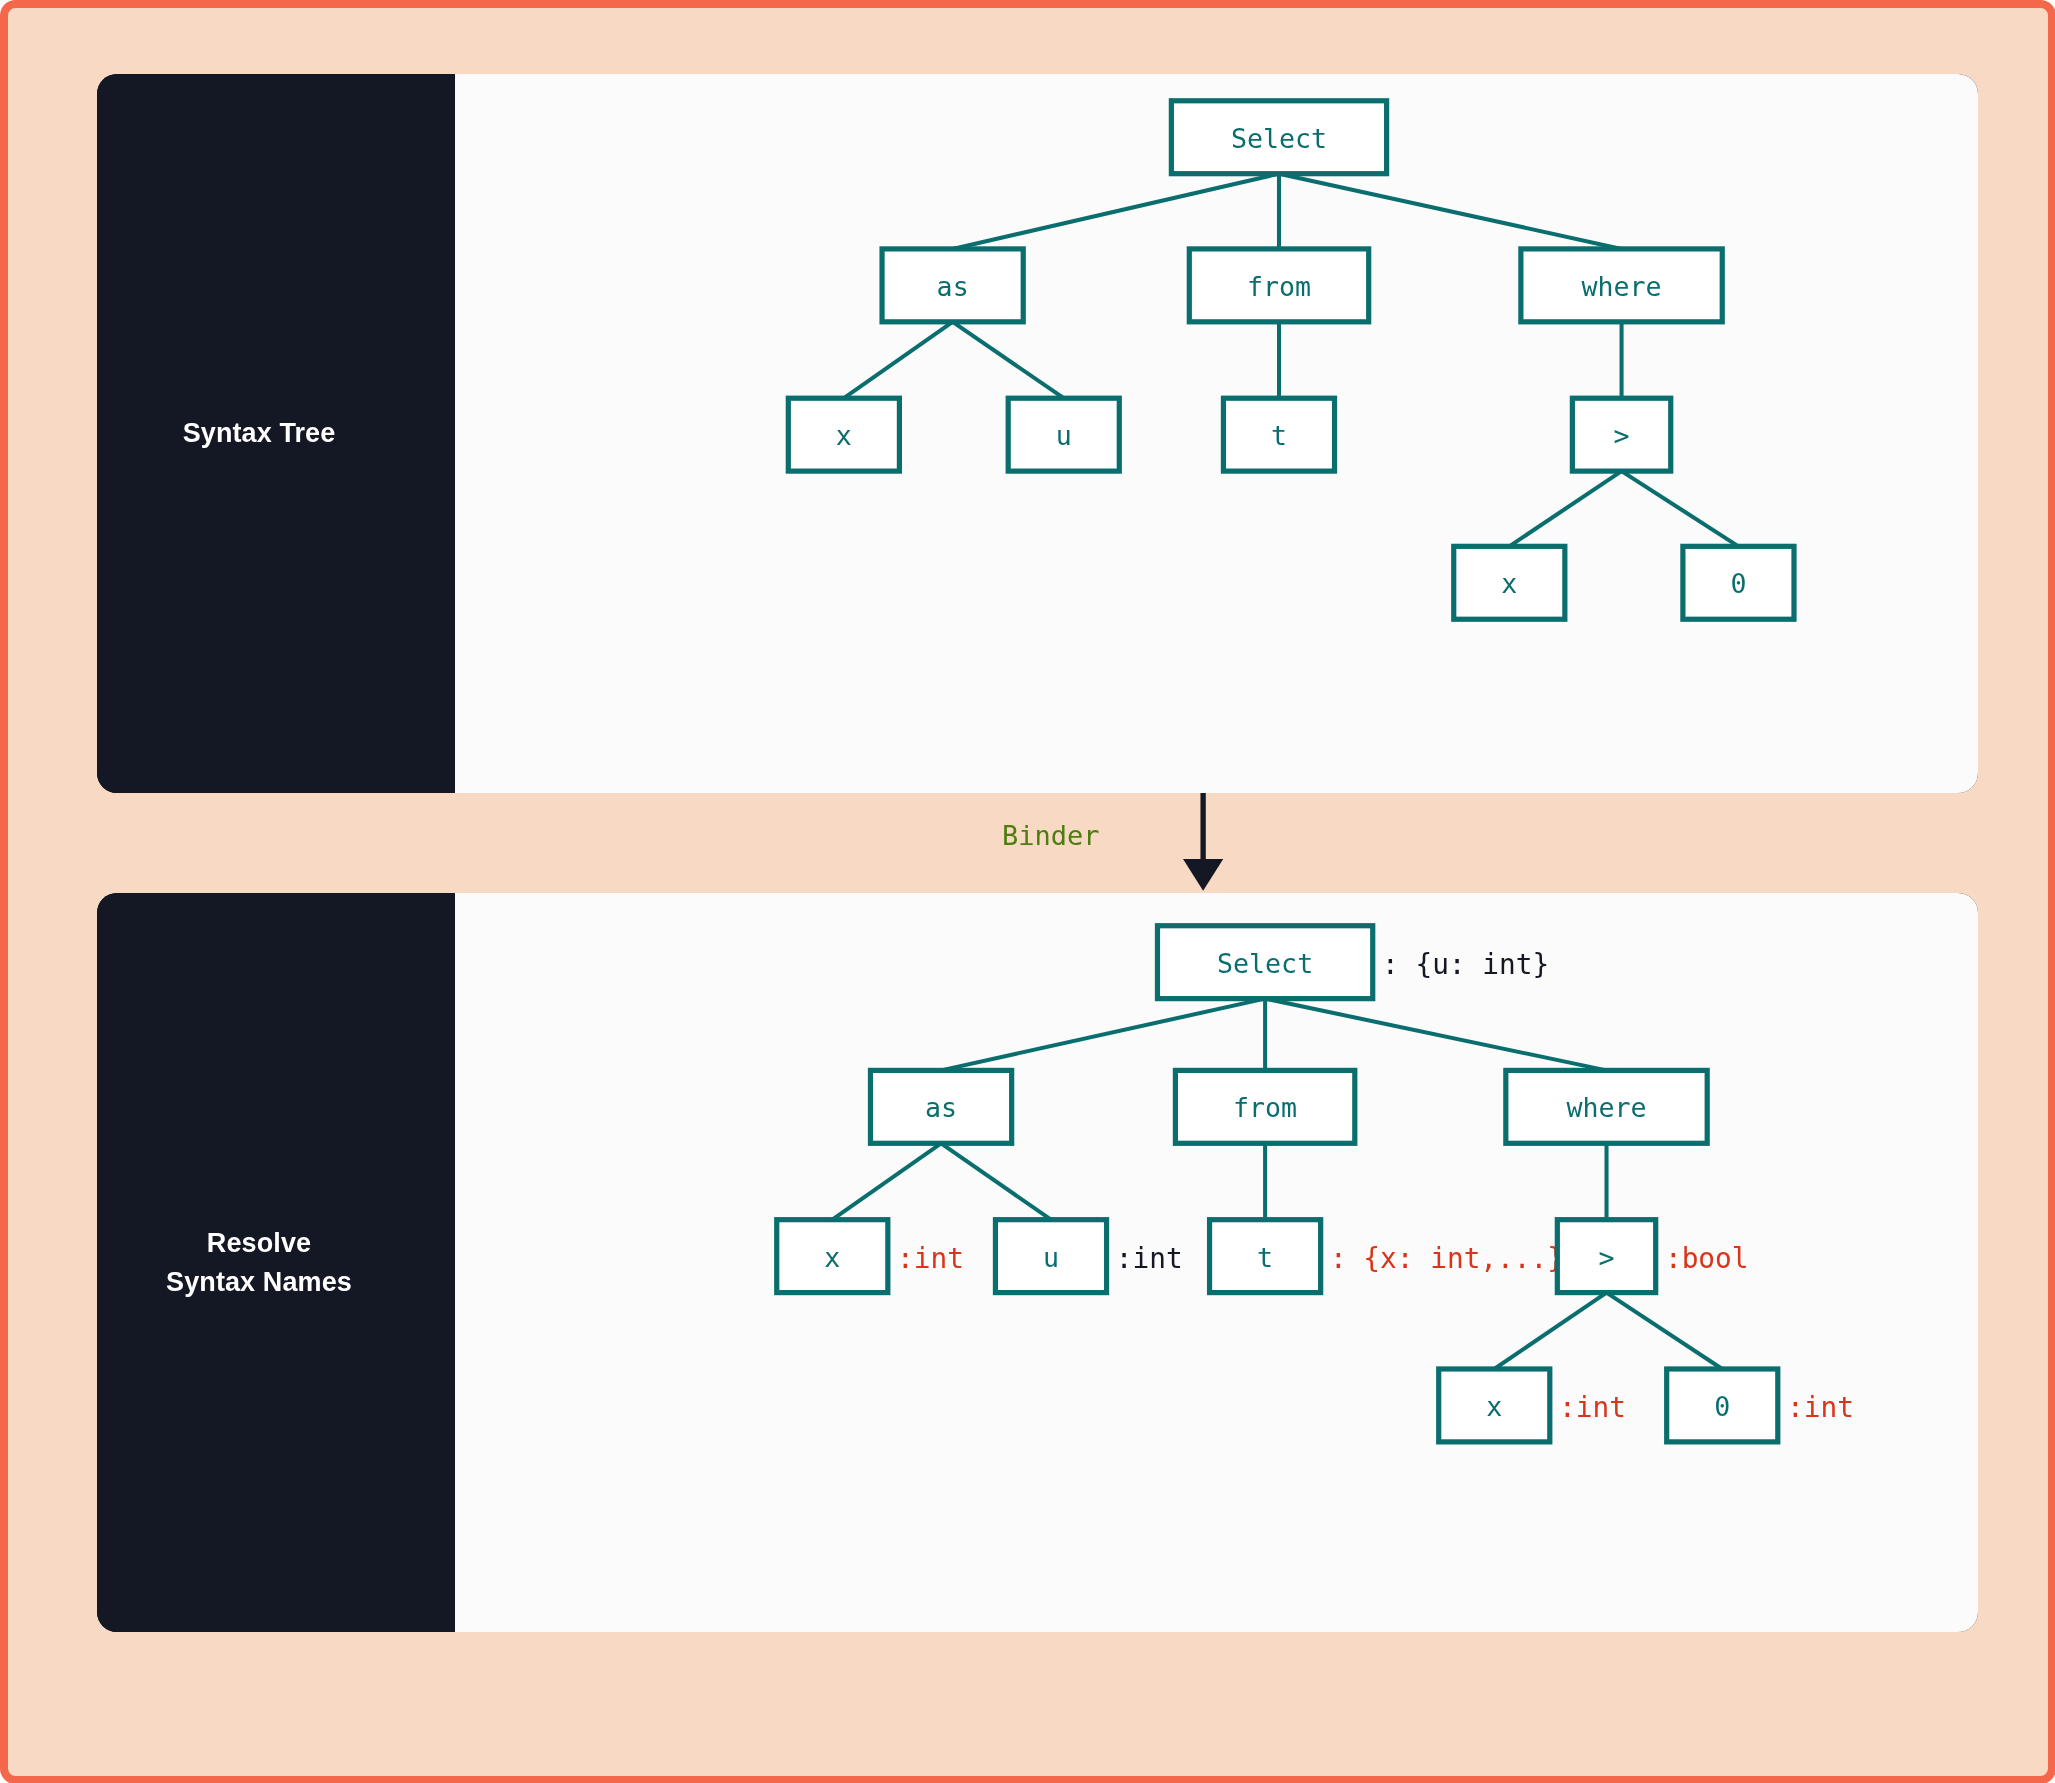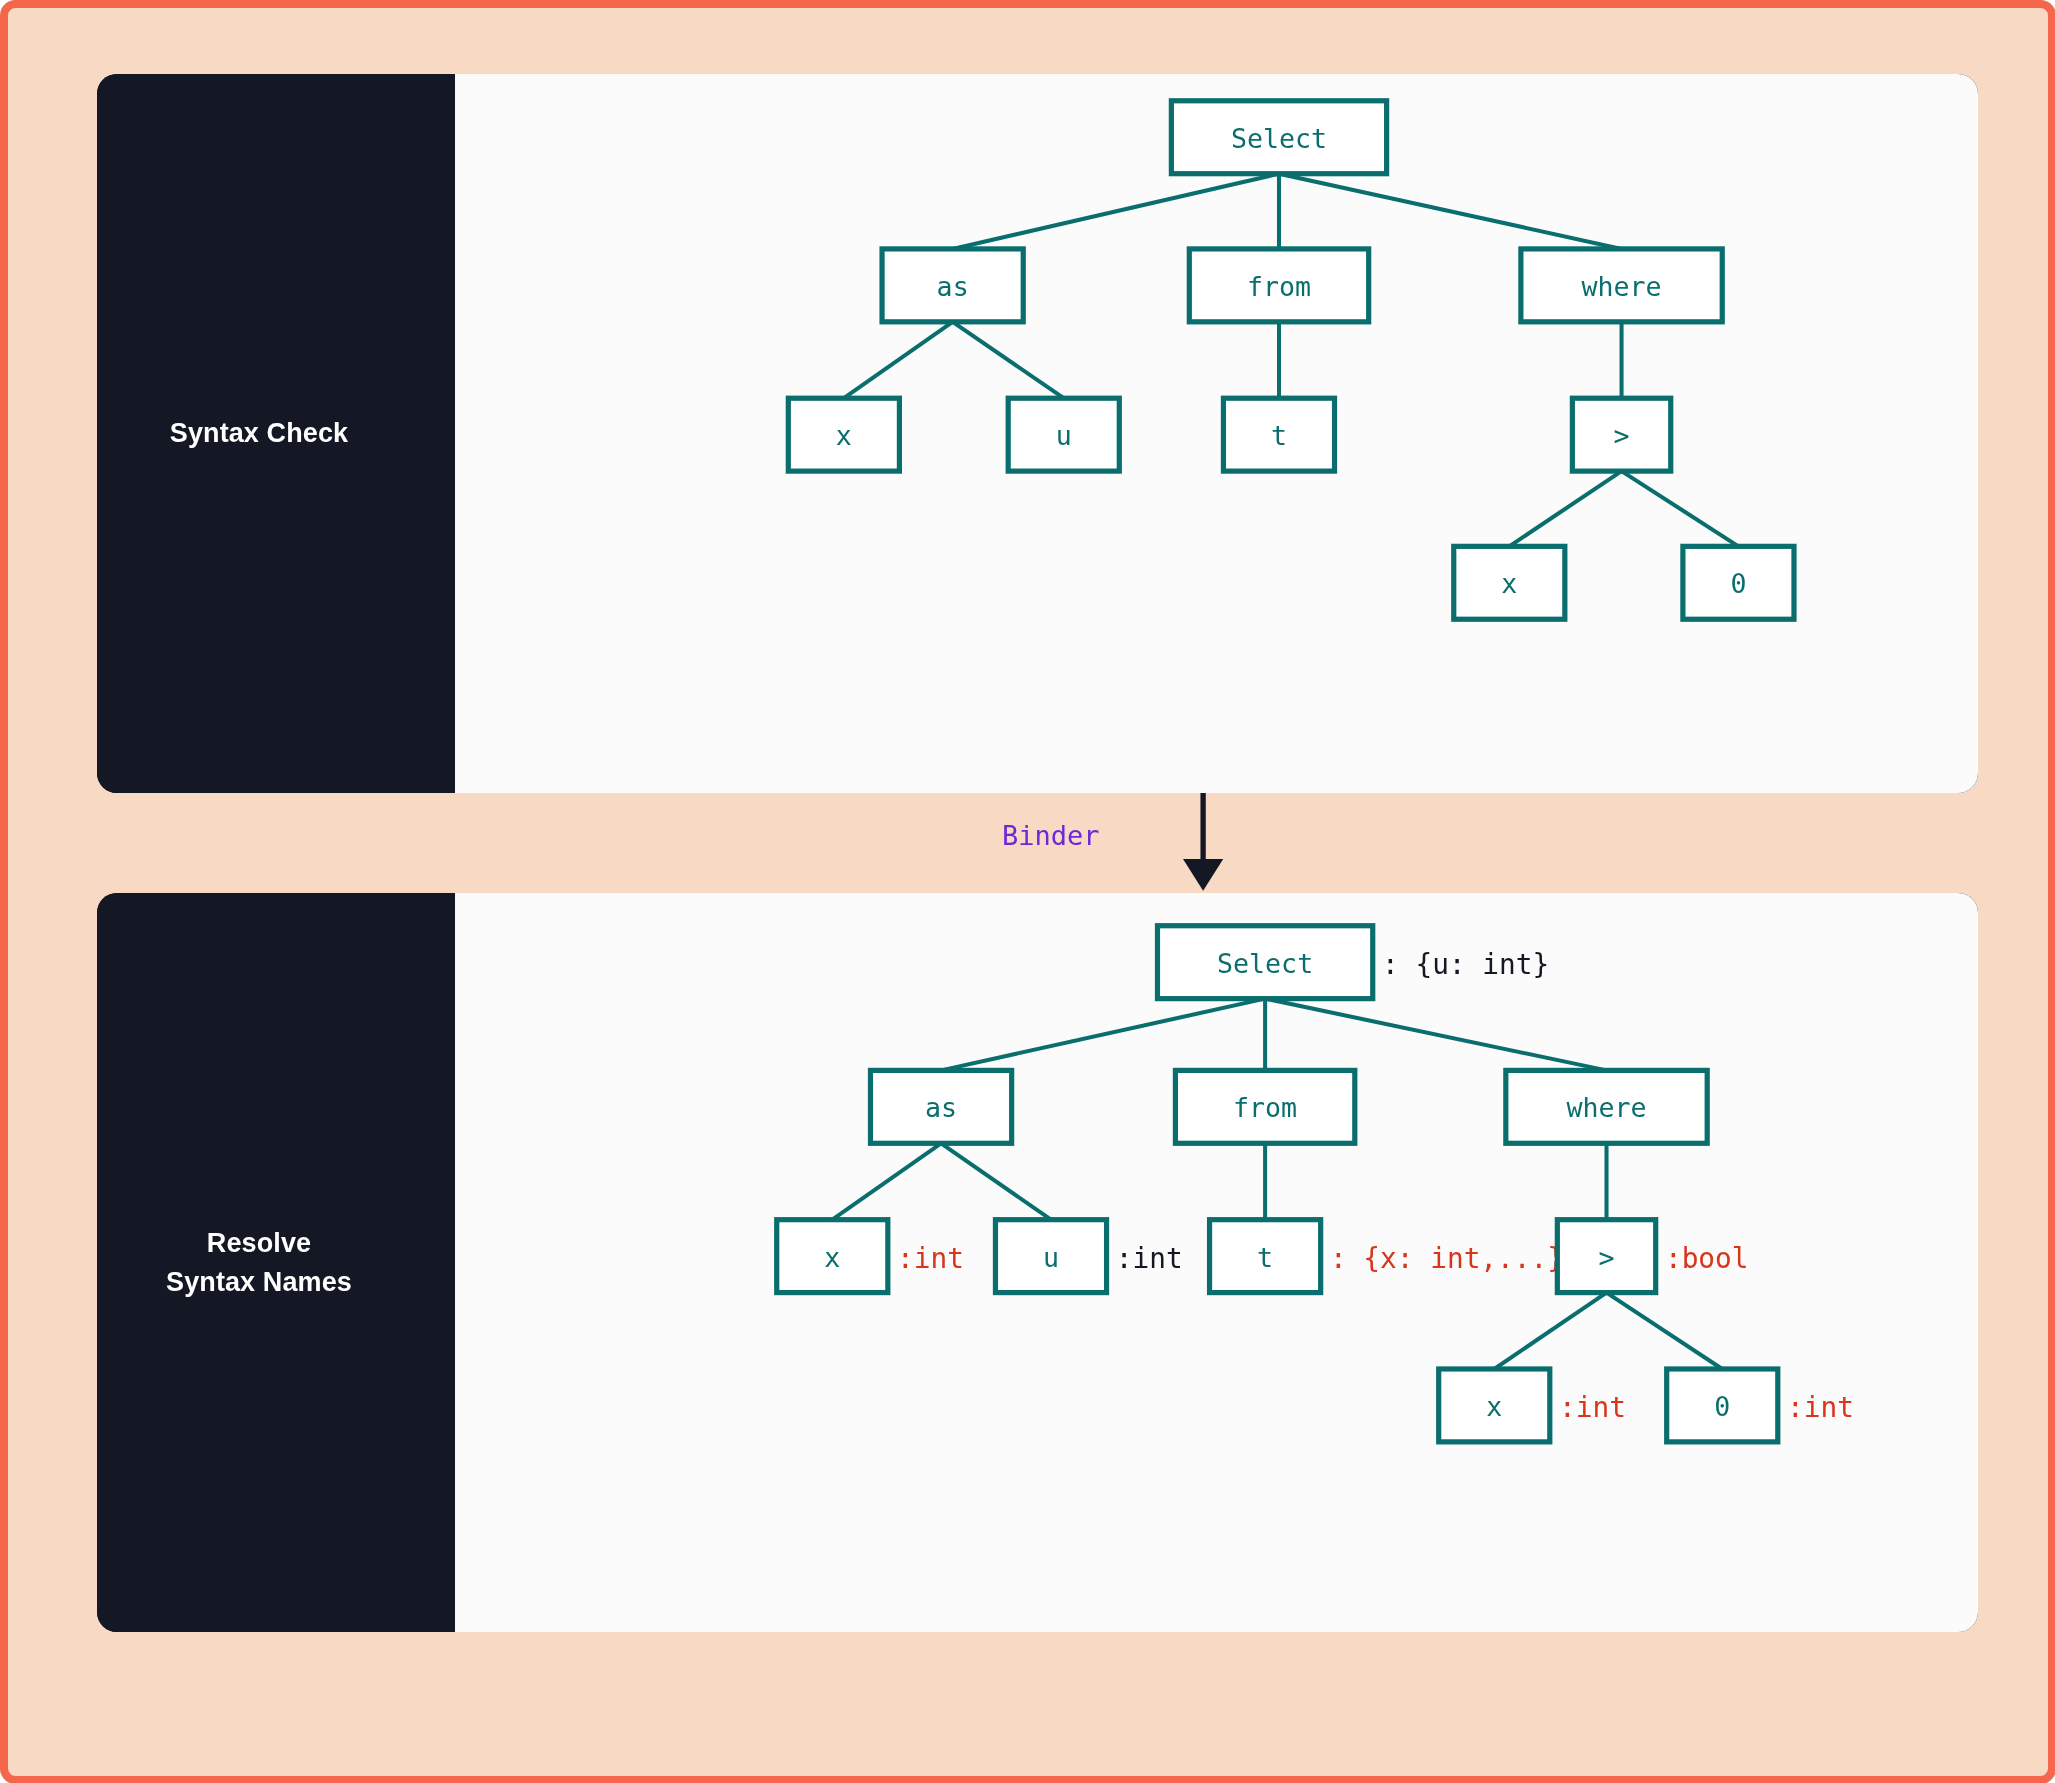--- a/index.html
+++ b/index.html
@@ -99,21 +99,21 @@
     top: 785px;
     width: 1881px;
     height: 99px;
   }
   #binder-label {
     position: absolute;
     left: 905px;
     top: 27px;
     font-family: "DejaVu Sans Mono", "Liberation Mono", monospace;
     font-size: 27px;
-    color: #6d28d9;
+    color: #4d7c0f;
     white-space: pre;
   }
   #binder-arrow-svg {
     position: absolute;
     left: 0; top: 0;
     width: 100%; height: 100%;
   }
 
   
   #footer {
@@ -138,21 +138,21 @@
   }
 </style>
 </head>
 <body>
 
 <div id="stage">
 
   <div class="card" id="card-syntax">
     <div class="card-sidebar">
       <div class="card-sidebar-label">
-        <span>Syntax Check</span>
+        <span>Syntax Tree</span>
       </div>
     </div>
     <div class="card-body">
       <svg class="tree-svg" id="svg-syntax" viewBox="0 0 2632 1216" preserveAspectRatio="xMidYMid meet">
           <line x1="1424" y1="159" x2="860" y2="289" class="edge"></line>
           <line x1="1424" y1="159" x2="1424" y2="289" class="edge"></line>
           <line x1="1424" y1="159" x2="2016" y2="289" class="edge"></line>
           <line x1="860" y1="415" x2="672" y2="547" class="edge"></line>
           <line x1="860" y1="415" x2="1052" y2="547" class="edge"></line>
           <line x1="1424" y1="415" x2="1424" y2="547" class="edge"></line>

